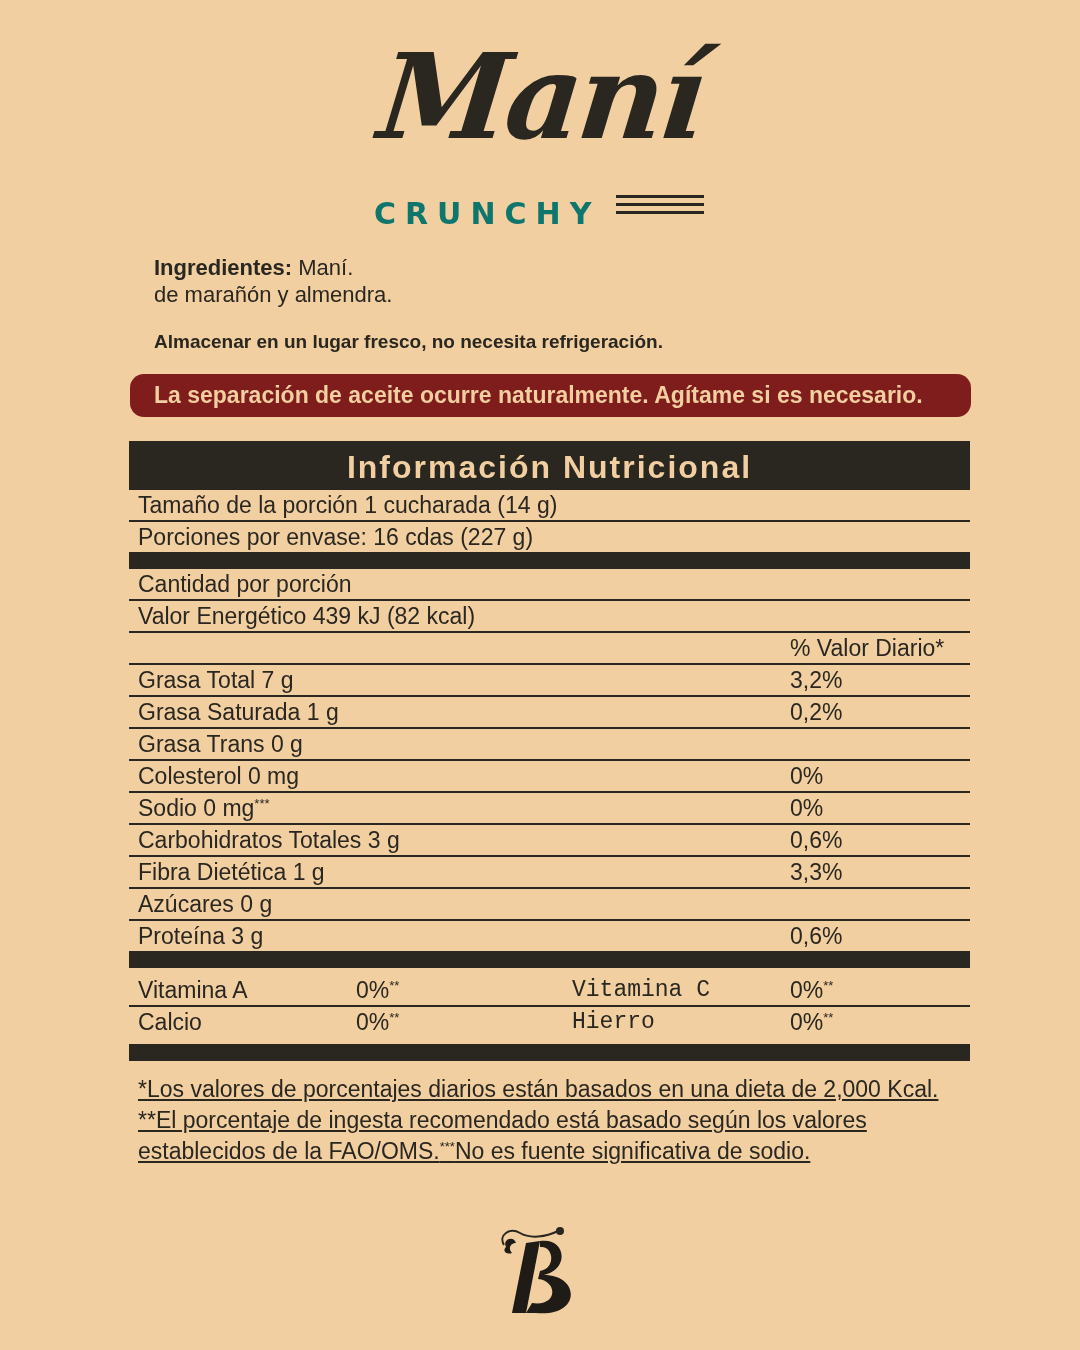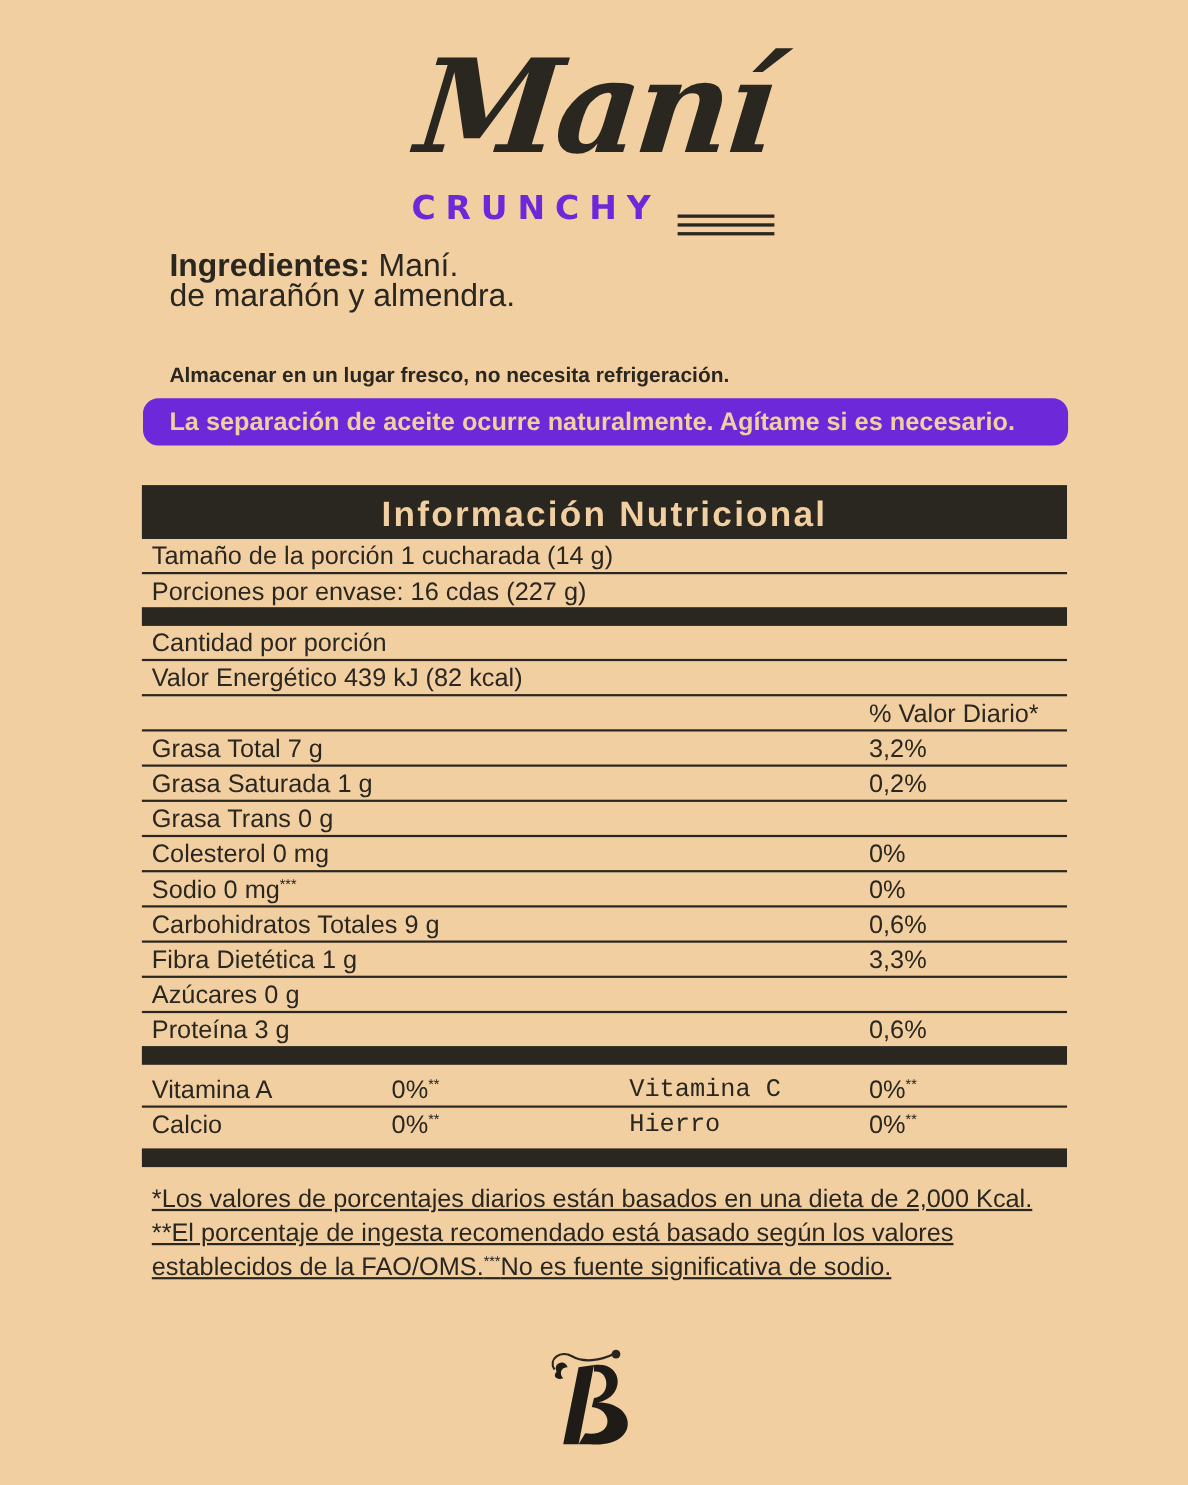--- a/index.html
+++ b/index.html
@@ -14,34 +14,34 @@
     .logo { position: absolute; left: 0; top: 0; width: 1080px; height: 230px; }
     .logo-script {
       position: absolute; left: 380px; top: 38px; width: 320px;
       text-align: center;
       font-family: "DejaVu Serif", serif; font-style: italic; font-weight: bold;
       font-size: 118px; letter-spacing: -4px; line-height: 1;
       color: #2a2620;
       transform: skewX(-6deg);
     }
     .logo-sub {
-      position: absolute; left: 374px; top: 172px;
+      position: absolute; left: 374px; top: 196px;
       font-family: "DejaVu Sans", sans-serif; font-weight: bold;
-      font-size: 30px; letter-spacing: 9px; line-height: 36px; color: #6d28d9;
+      font-size: 30px; letter-spacing: 9px; line-height: 36px; color: #0f766e;
     }
     .logo-lines { position: absolute; left: 616px; top: 195px; width: 88px; }
     .logo-lines div { height: 3px; background: #2a2620; margin-bottom: 5px; }
 
-    .info { position: absolute; left: 154px; top: 229px; width: 800px; font-size: 29px; line-height: 27px; }
+    .info { position: absolute; left: 154px; top: 254px; width: 800px; font-size: 22px; line-height: 27px; }
     .info p { margin: 0; }
     .info b { font-weight: bold; }
     .storage { position: absolute; left: 154px; top: 328px; font-size: 19px; font-weight: bold; line-height: 28px; }
     .banner {
-      position: absolute; left: 130px; top: 362px; width: 841px; height: 43px;
-      background: #6d28d9; border-radius: 14px;
+      position: absolute; left: 130px; top: 374px; width: 841px; height: 43px;
+      background: #7f1d1d; border-radius: 14px;
       color: #f1cfa1; font-weight: bold; font-size: 23px; line-height: 43px;
       box-sizing: border-box; padding-left: 24px;
     }
 
     .table { position: absolute; left: 129px; top: 441px; width: 841px; }
     .table-head {
       height: 49px; background: #2a2620; color: #f1cfa1;
       text-align: center; font-weight: bold; font-size: 32px; line-height: 52px; letter-spacing: 2px;
     }
     .row {
@@ -117,21 +117,21 @@
     </div>
   <div class="row">
       <span class="lbl">Colesterol 0 mg</span>
       <span class="val">0%</span>
     </div>
   <div class="row">
       <span class="lbl"><span>Sodio 0 mg</span><sup>***</sup></span>
       <span class="val">0%</span>
     </div>
   <div class="row">
-      <span class="lbl">Carbohidratos Totales 9 g</span>
+      <span class="lbl">Carbohidratos Totales 3 g</span>
       <span class="val">0,6%</span>
     </div>
   <div class="row">
       <span class="lbl">Fibra Dietética 1 g</span>
       <span class="val">3,3%</span>
     </div>
   <div class="row">
       <span class="lbl">Azúcares 0 g</span>
       <span class="val"></span>
     </div>

